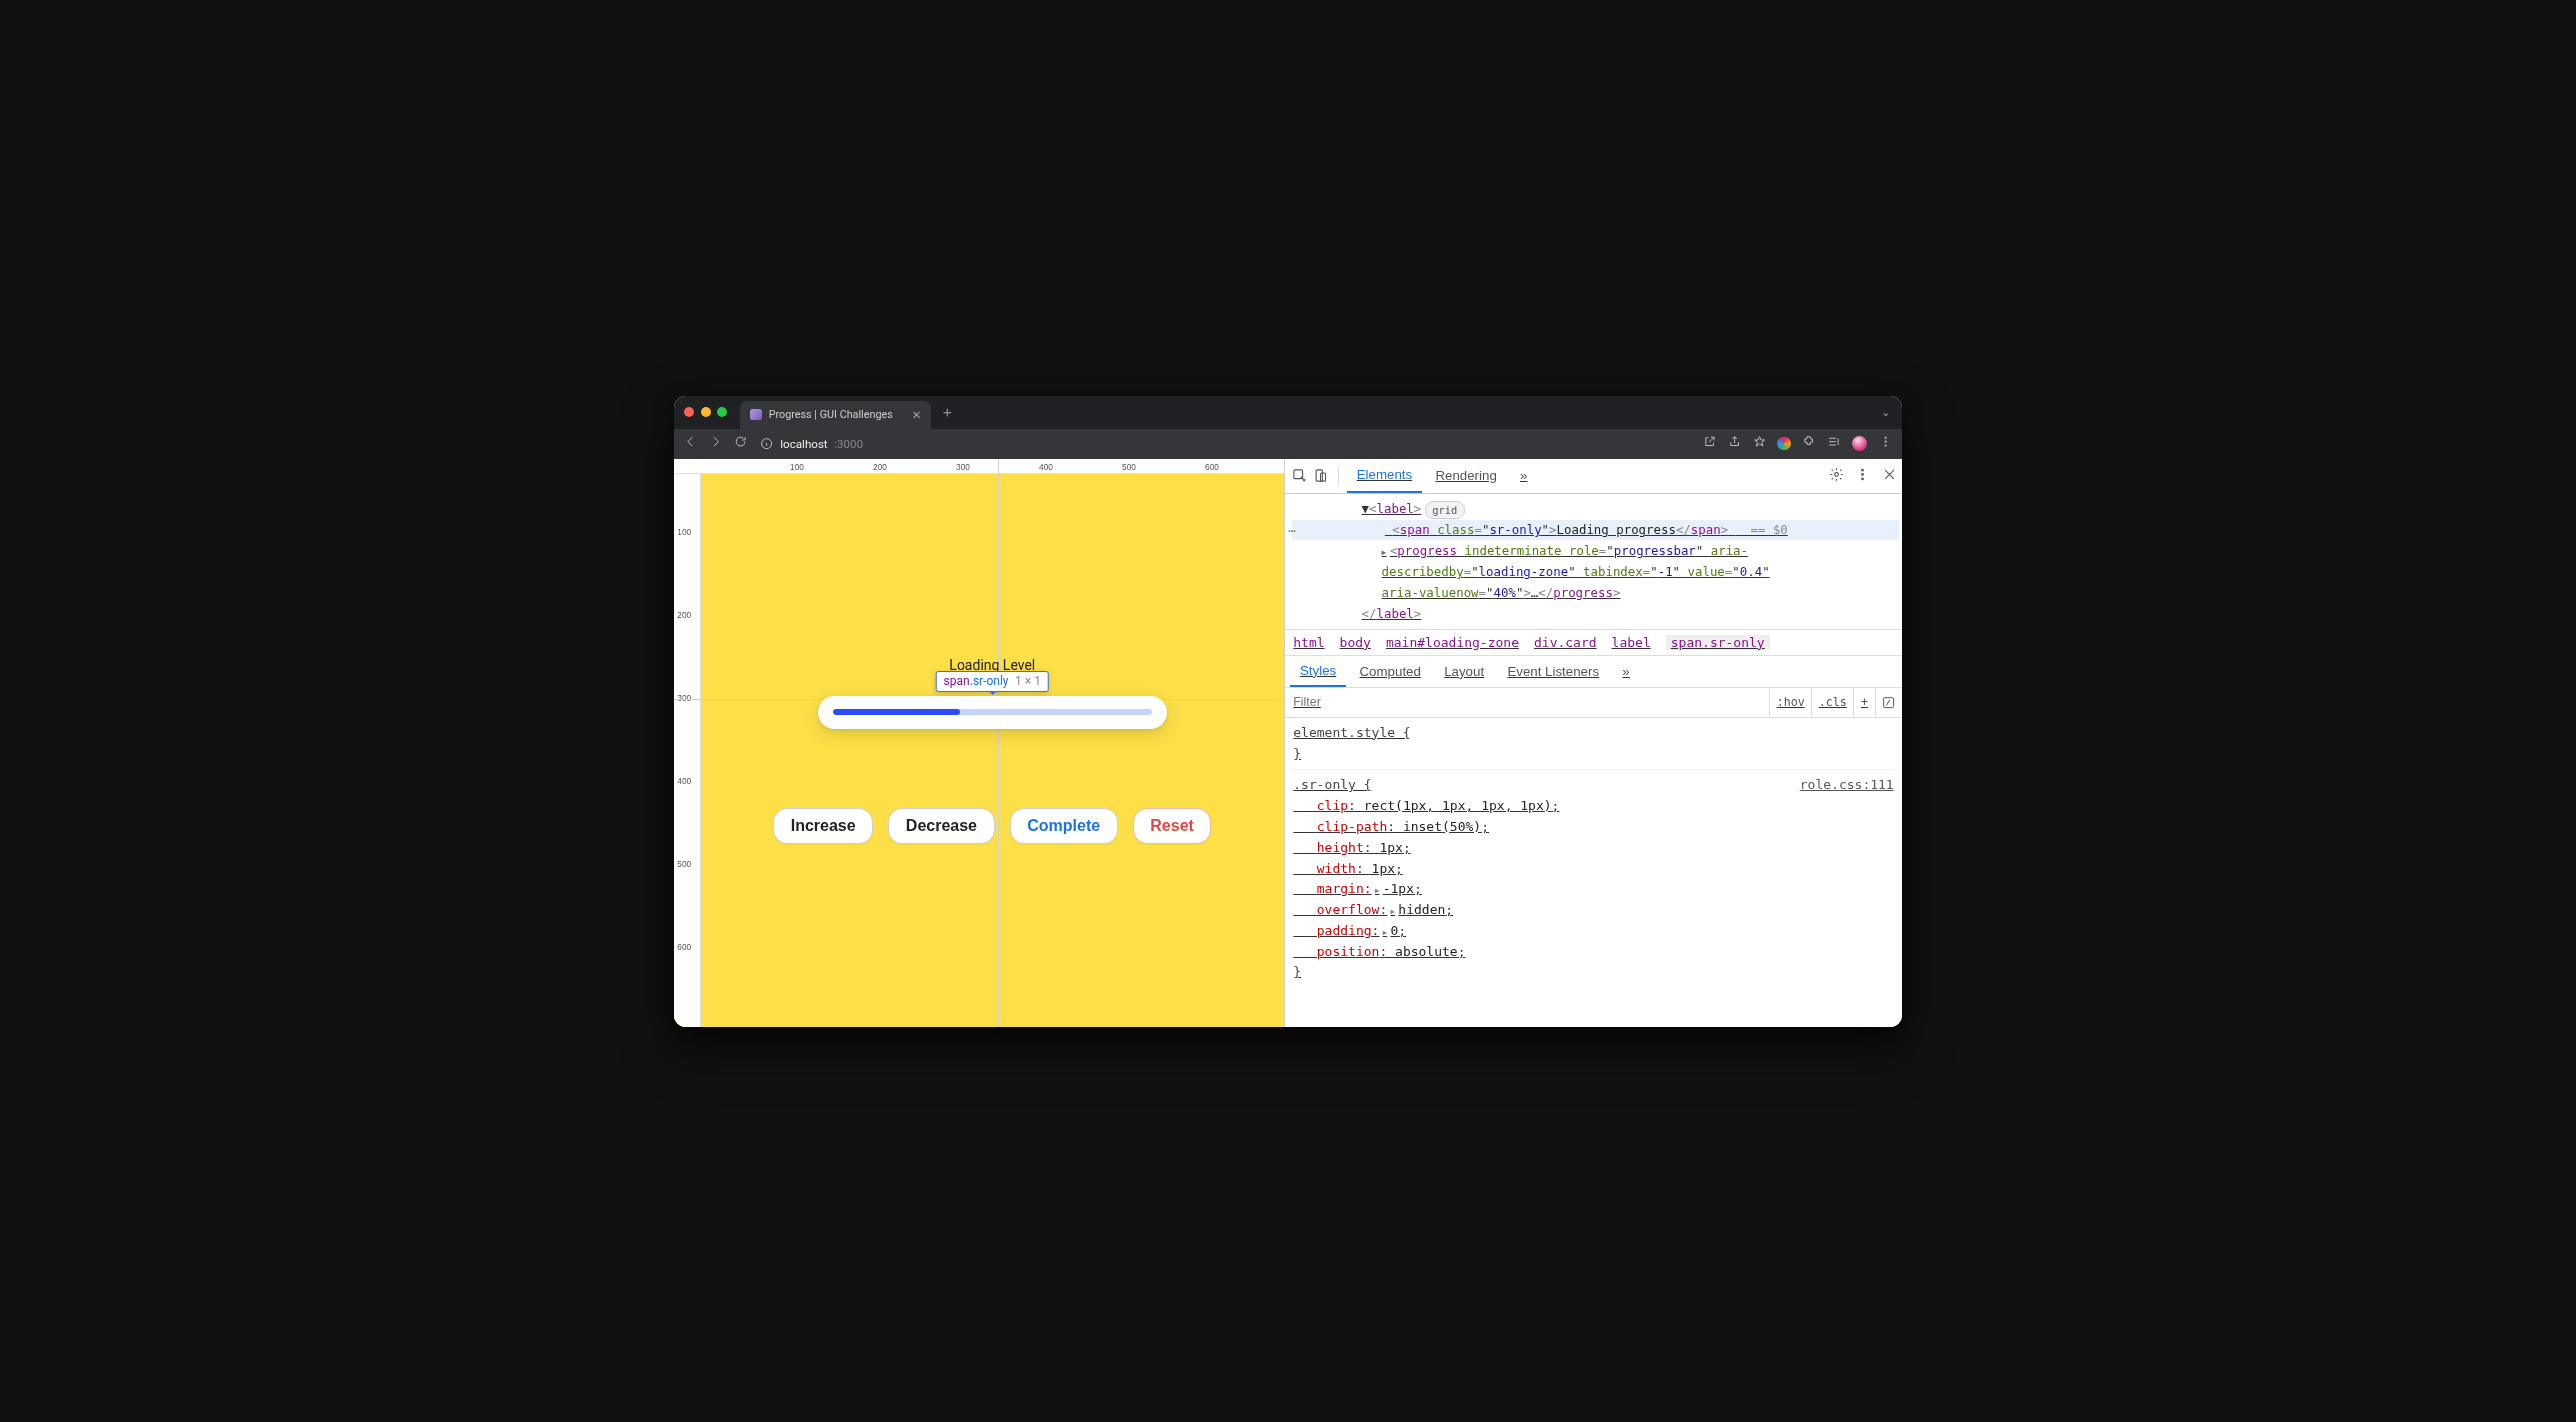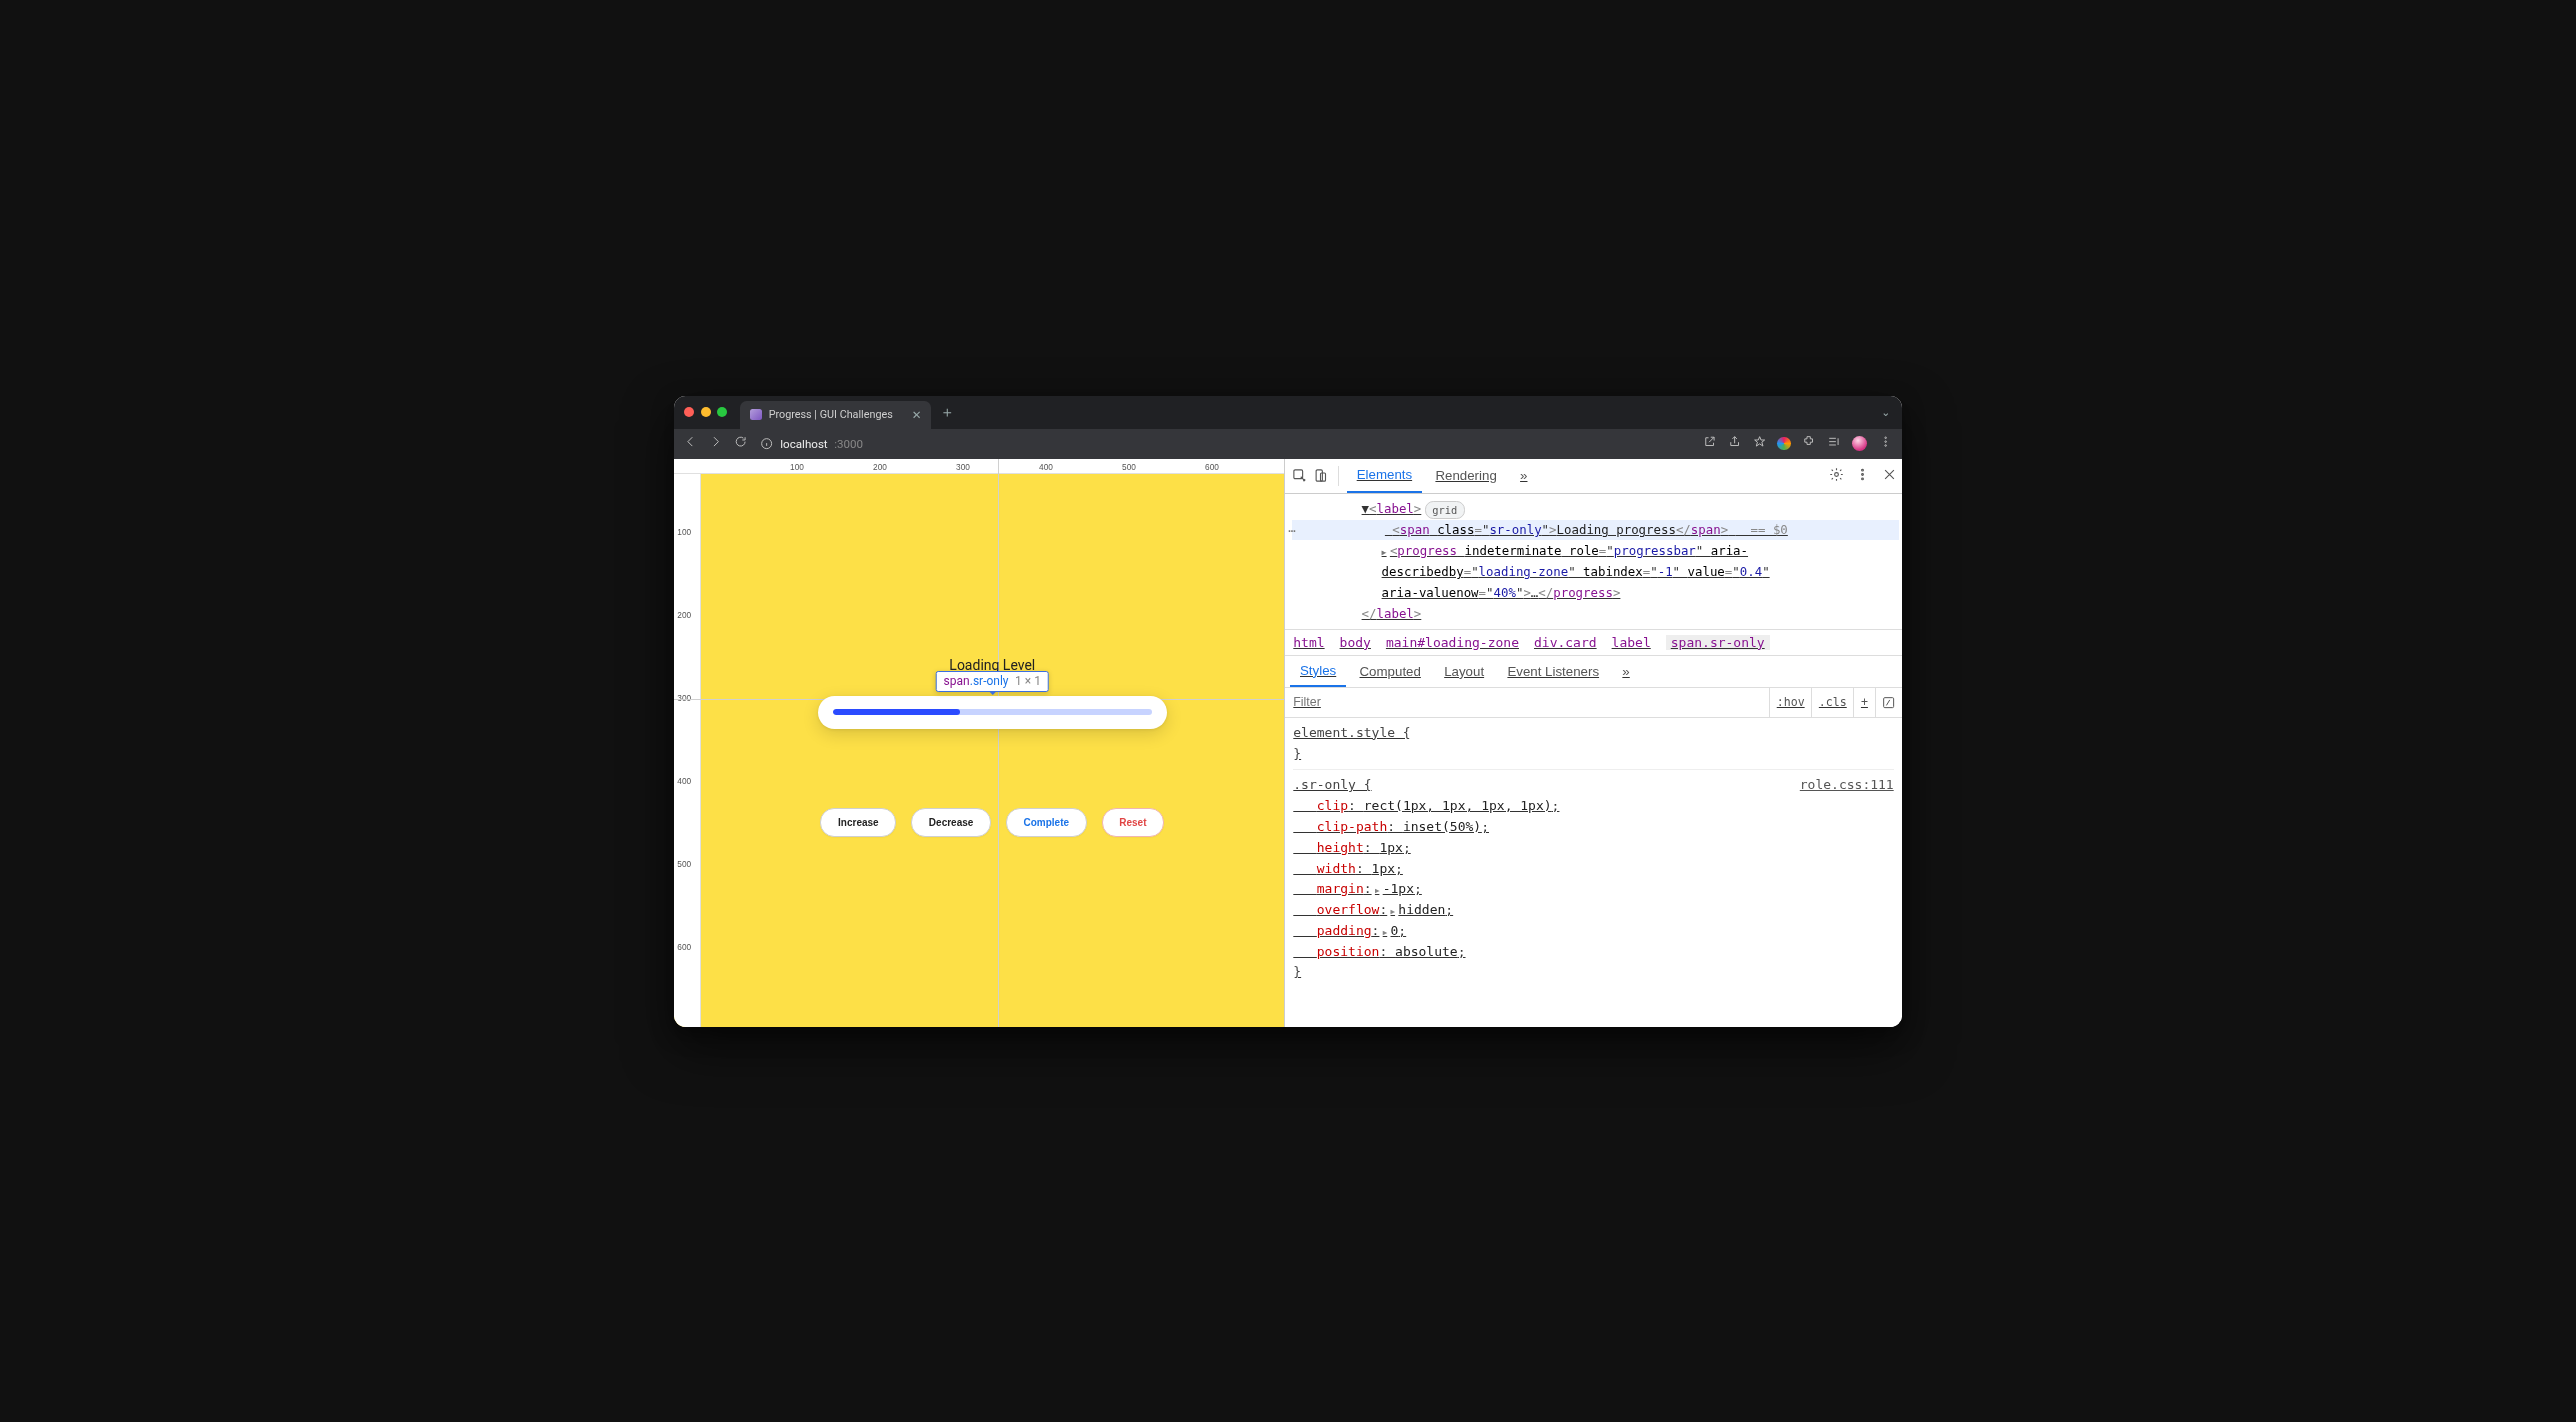--- a/index.html
+++ b/index.html
@@ -119,21 +119,21 @@
   .elem-tooltip .tag{color:#881391;} .elem-tooltip .cls{color:#1a73e8;} .elem-tooltip .dim{color:#888; margin-left:6.6px;}
   .elem-tooltip::after{
     content:""; position:absolute; bottom:-4.1px; left:50%; transform:translateX(-50%);
     border-left:4.1px solid transparent;border-right:4.1px solid transparent;border-top:4.1px solid #3b6fe0;
   }
   .buttons-row {
     margin-top:79px; display:flex; gap:15px;
   }
   .btn {
     background:#fff; border:0.8px solid #d0d0d0; border-radius:14px;
-    padding:8.3px 16.6px; font-size:10px; font-weight:600; color:#222;
+    padding:8.3px 16.6px; font-size:16px; font-weight:600; color:#222;
     box-shadow:0 0.8px 1.7px rgba(0,0,0,0.04);
   }
   .btn.complete { color:#1a73e8; }
   .btn.reset { color:#e04545; border-color:#f1b6b0; }
 
   
   .devtools {
     flex:1; background:#fff; display:flex; flex-direction:column;
     border-left:0.8px solid #ccc;
     font-family: Menlo, Consolas, monospace;
@@ -159,21 +159,21 @@
     font-size:12.4px;
     overflow:hidden;
   }
   .dom-tree .row { white-space:nowrap; padding:0.8px 0; }
   .dom-tree .indent { display:inline-block; }
   .i0{width:70px;} .i1{width:90px;}
   .dom-tree .hl { background:#e8f0fe; display:block; padding:0.8px 3.3px; position:relative;}
   .dom-tree .hl::before{
     content:"⋯"; position:absolute; left:-3.3px; top:1.7px; color:#777; letter-spacing:-1.7px;
   }
-  .ang{color:#888;} .tagc{color:#881391;} .attr{color:#000000;} .val{color:#1a1aa6;} .txt{color:#222;}
+  .ang{color:#888;} .tagc{color:#881391;} .attr{color:#4d7c0f;} .val{color:#1a1aa6;} .txt{color:#222;}
   .pill { display:inline-block; background:#f1f3f4; border:0.8px solid #ccc;
           border-radius:8.3px; padding:0 6.6px; font-size:10.4px; color:#555; margin-left:3.3px; vertical-align:middle;}
   .arrow-r::before{content:"▶"; color:#777; font-size:8.3px; margin-right:3.3px;}
   .eqz{color:#888;}
 
   .breadcrumb {
     border-top:0.8px solid #ddd; border-bottom:0.8px solid #ddd;
     padding:5px 8.3px; display:flex; gap:15px; font-size:13px;
     font-family: Menlo, Consolas, monospace;
     flex-wrap:nowrap;

